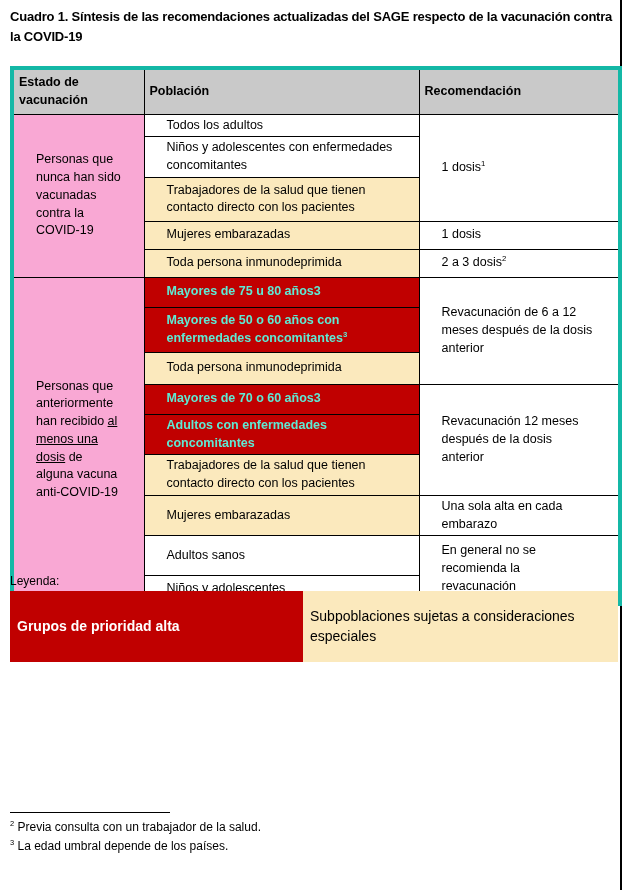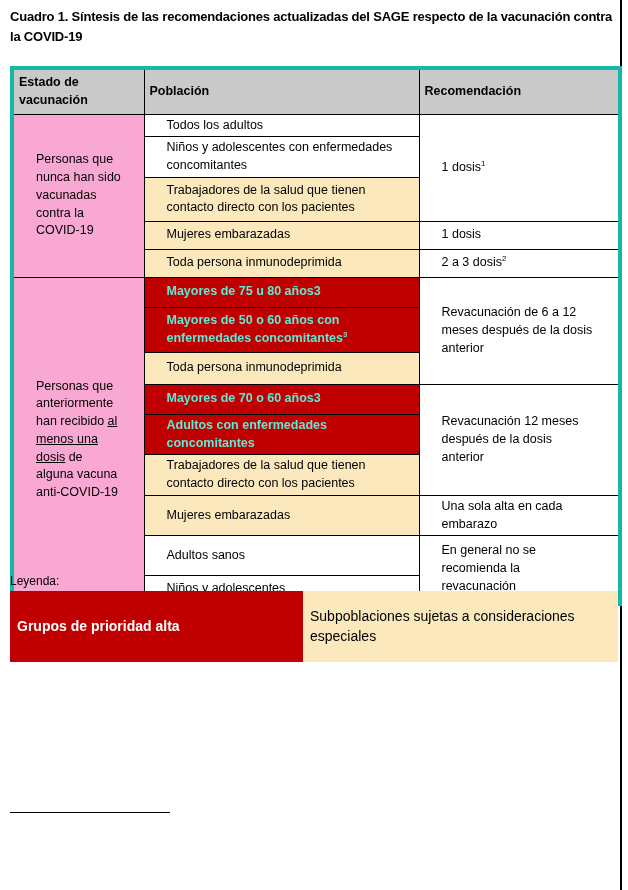--- a/index.html
+++ b/index.html
@@ -147,13 +147,15 @@
   <tbody>
     <tr style="height:42px">
       <td class="legend-red">Grupos de prioridad alta</td>
       <td class="legend-cream">Subpoblaciones sujetas a consideraciones especiales</td>
     </tr>
   </tbody>
 </table>
 
 <div class="footnotes">
   <div class="fn-sep"></div>
+  <div><sup>2</sup> <span>Previa consulta con un trabajador de la salud.</span></div>
+  <div><sup>3</sup> <span>La edad umbral depende de los países.</span></div>
 </div>
 
 </body></html>

